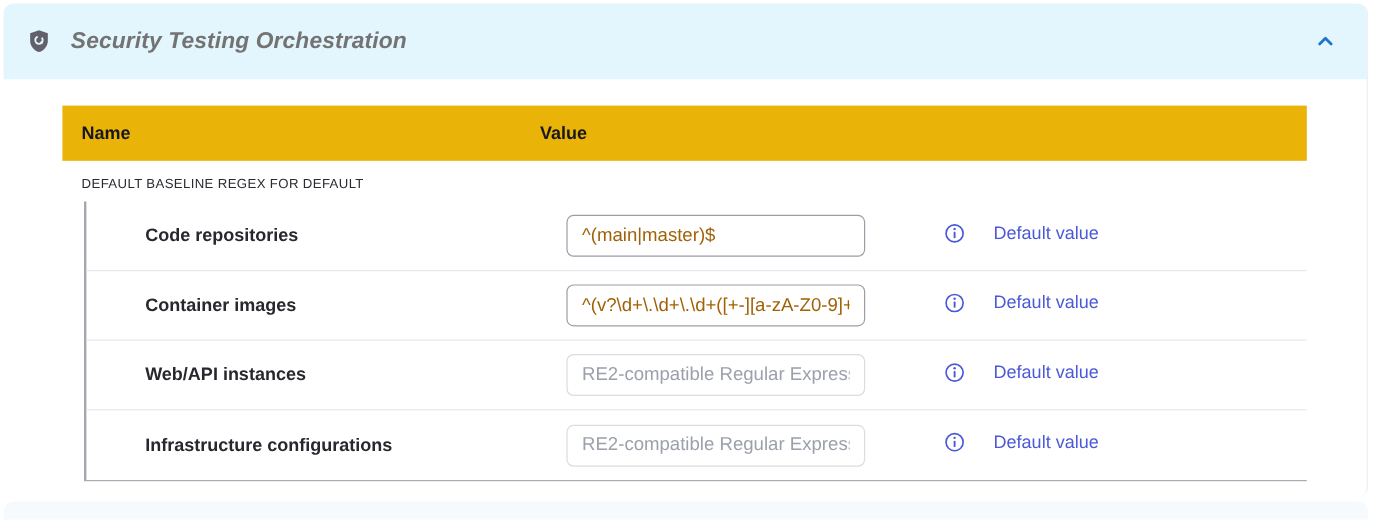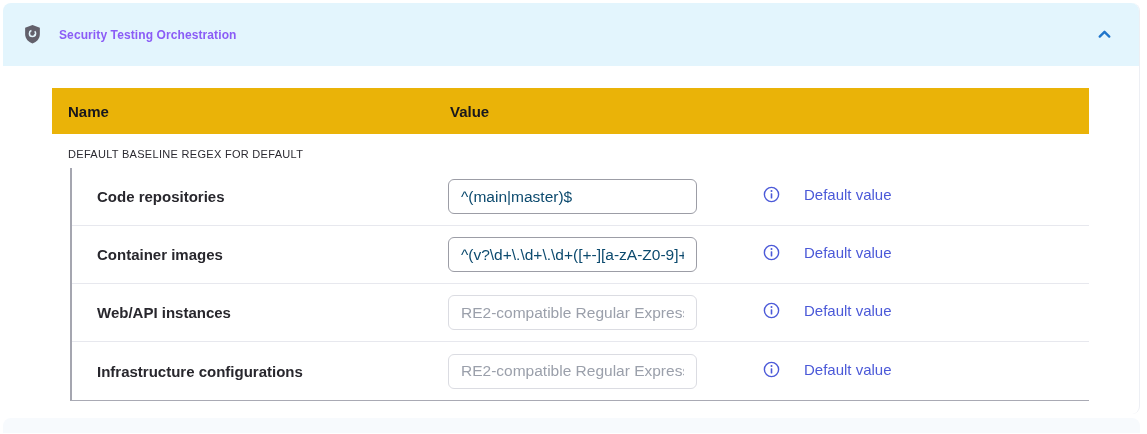--- a/index.html
+++ b/index.html
@@ -17,21 +17,21 @@
   .card-header {
     height: 63px;
     background: #e3f5fd;
     border-radius: 8px 8px 0 0;
     display: flex;
     align-items: center;
     padding: 0 22px 0 20px;
     cursor: pointer;
   }
   .shield-wrap { display: flex; align-items: center; margin-right: 17px; }
-  .card-title { font-size: 12px; font-weight: 700; color: #8b5cf6; letter-spacing: .1px; }
+  .card-title { font-size: 19px; font-weight: 700; color: #737373; letter-spacing: .1px; font-style: italic; }
   .collapse-btn {
     margin-left: auto;
     background: transparent; border: none; cursor: pointer;
     display: flex; align-items: center; padding: 4px;
   }
 
   
   .card-body { padding: 22px 50px 13px 49px; }
 
   .table-header {
@@ -58,32 +58,33 @@
     margin-left: 18px;
     border-left: 2px solid #a5a6b0;
     border-bottom: 1px solid #a9aab4;
   }
   .row {
     height: 58px;
     display: grid;
     grid-template-columns: 376px 315px 1fr;
     align-items: center;
     border-bottom: 1px solid #e7e8ee;
+    padding-left: 24px;
   }
   .row:last-child { border-bottom: none; }
   .row-label { padding-left: 25px; font-size: 15px; font-weight: 600; color: #28272d; }
 
   .row-input {
     width: 249px; height: 35px;
     border: 1px solid #9c9da6;
     border-radius: 6px;
     padding: 0 12px;
     font-family: "Liberation Sans", sans-serif;
     font-size: 15.5px;
-    color: #0c4a6e;
+    color: #a16207;
     background: #ffffff;
     outline: none;
     text-overflow: clip;
     white-space: nowrap; overflow: hidden;
   }
   .row-input.empty { border-color: #dbdce2; }
   .row-input::placeholder { color: #9ba0ab; opacity: 1; }
 
   .default-link {
     display: inline-flex; align-items: center; gap: 24px;

